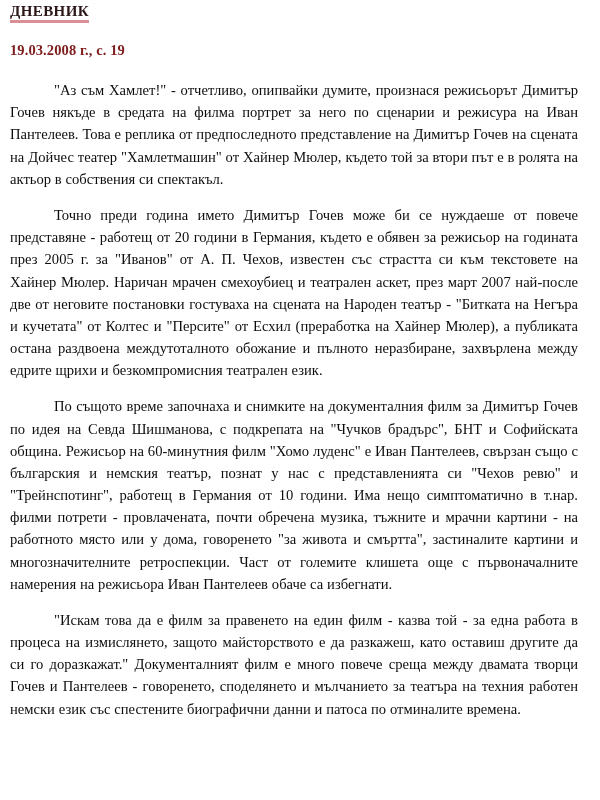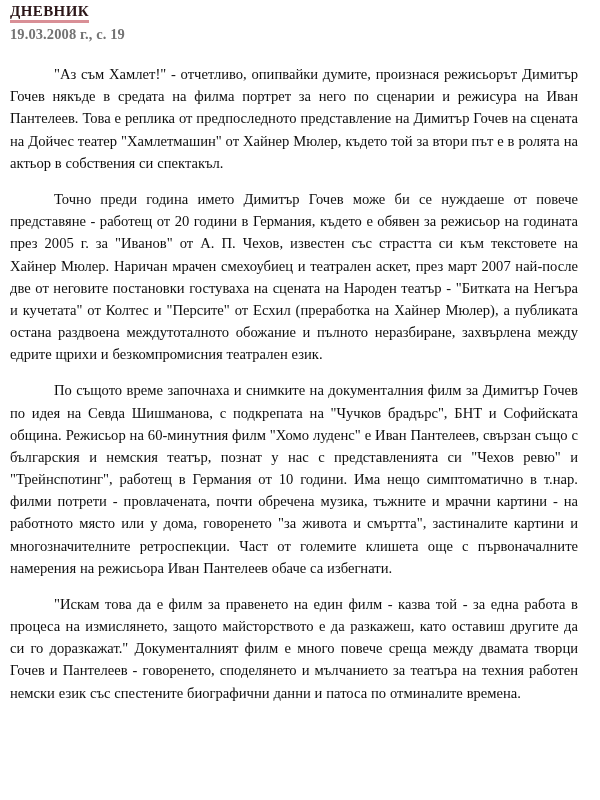--- a/index.html
+++ b/index.html
@@ -31,24 +31,24 @@
     font-family: "Liberation Serif", "DejaVu Serif", serif;
     font-size: 15px;
     font-weight: bold;
     letter-spacing: 0.4px;
     color: #2b1618;
     line-height: 1.05;
     border-bottom: 3px solid #d98f96;
     padding-bottom: 0px;
   }
   .masthead-date {
-    margin-top: 3px;
+    margin-top: 19px;
     font-size: 14.5px;
     font-weight: bold;
-    color: #737373;
+    color: #7f1d1d;
     letter-spacing: 0.1px;
     line-height: 1.2;
   }
   
   .article-title {
     margin: 30px 0 0 0;
     font-size: 17px;
     font-weight: bold;
     color: #060606;
     letter-spacing: 0.2px;

